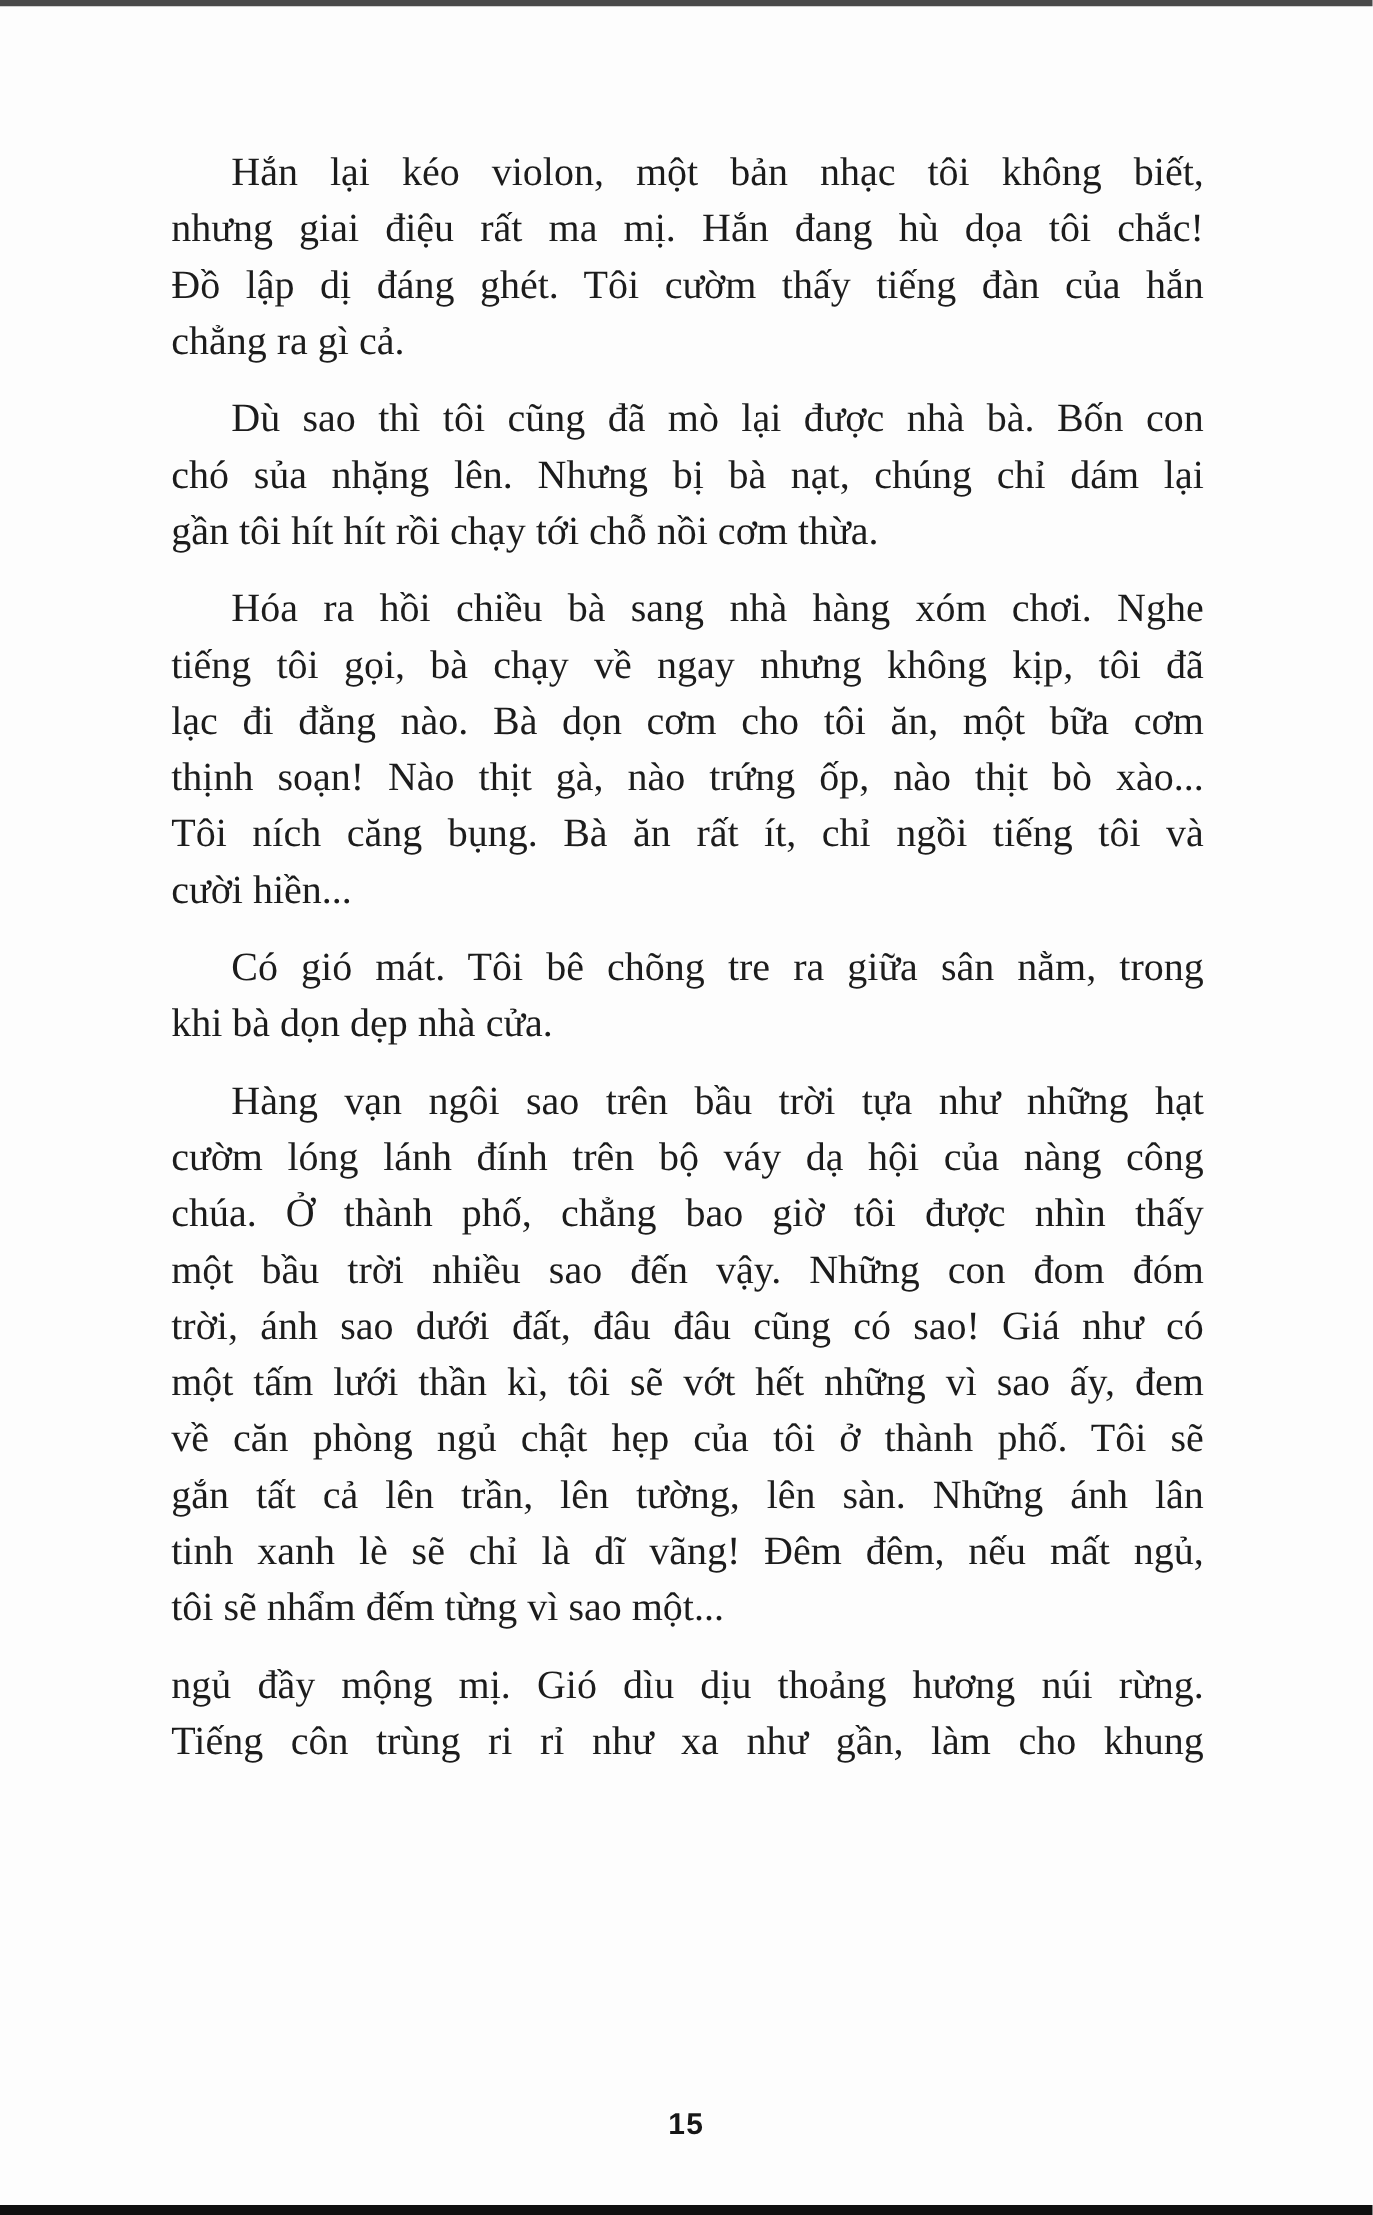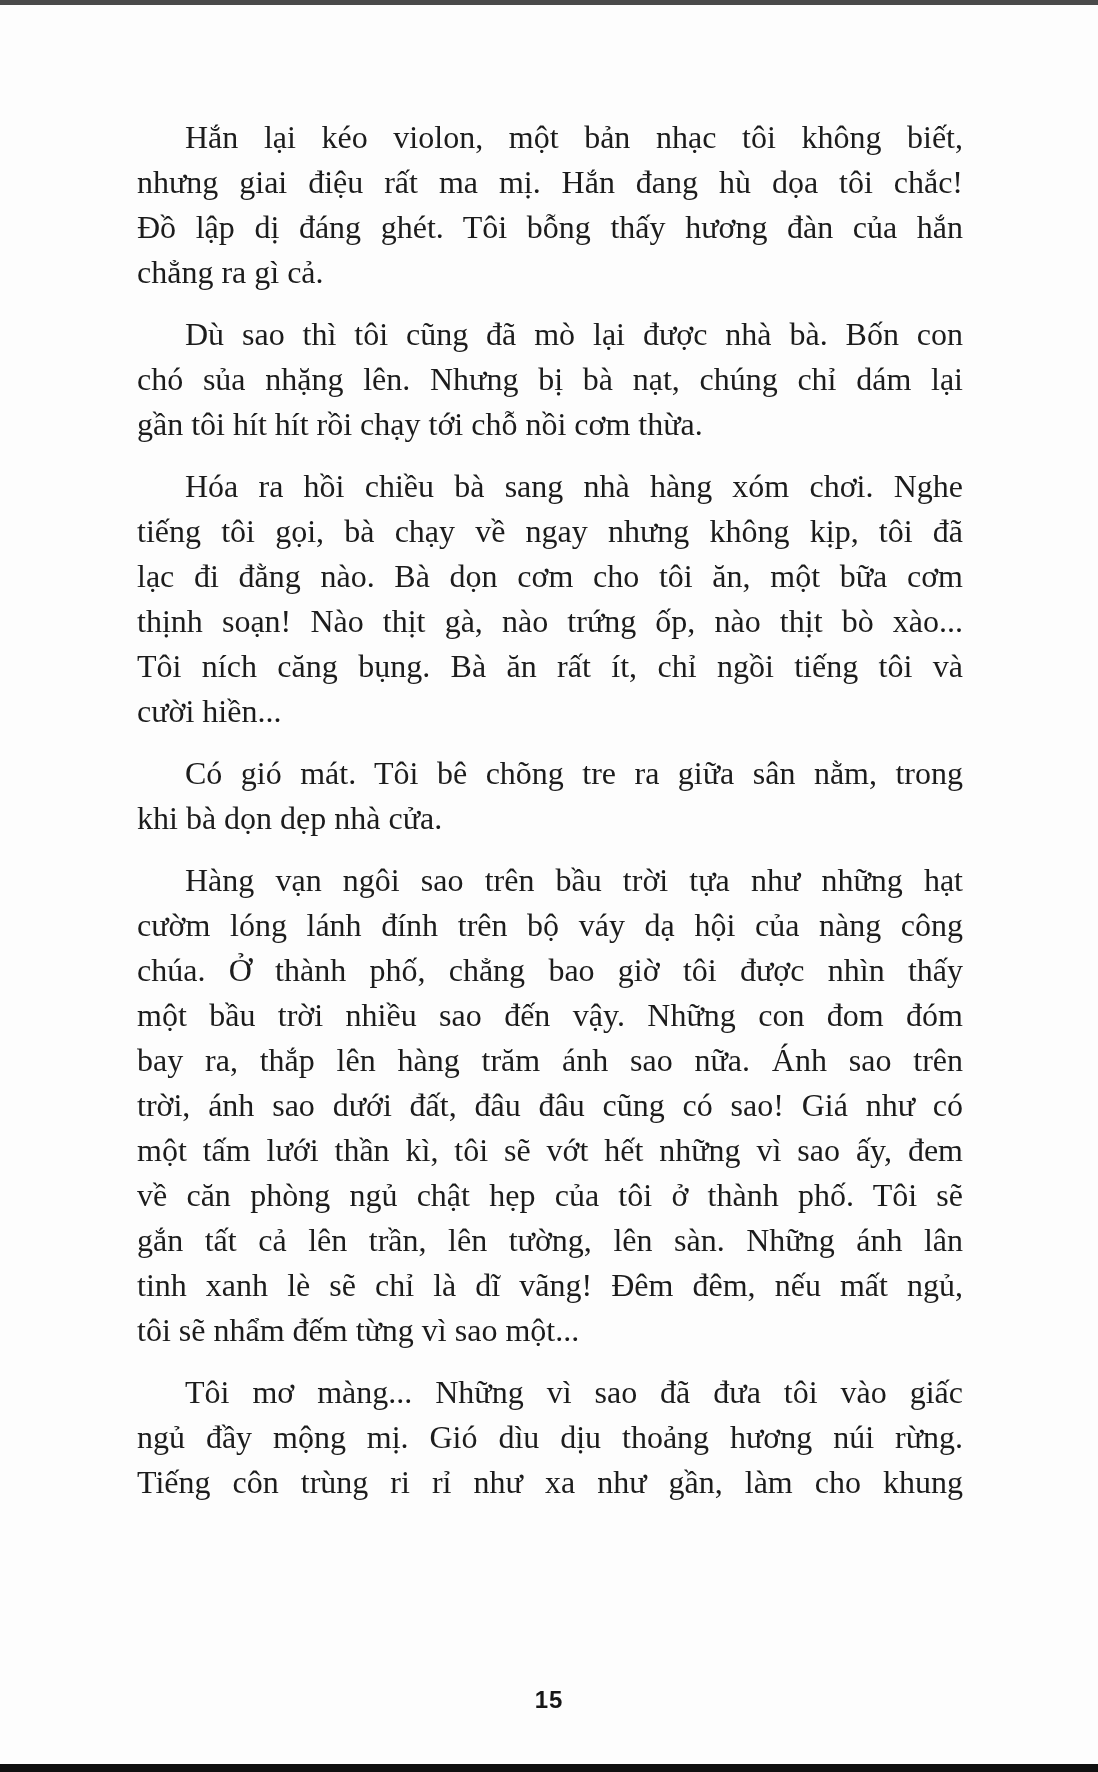--- a/index.html
+++ b/index.html
@@ -59,21 +59,21 @@
 </style>
 </head>
 <body>
 
 <div class="scan-edge-top"></div>
 
 <main class="text-block">
     <div class="paragraph">
       <div class="line first">Hắn lại kéo violon, một bản nhạc tôi không biết,</div>
       <div class="line">nhưng giai điệu rất ma mị. Hắn đang hù dọa tôi chắc!</div>
-      <div class="line">Đồ lập dị đáng ghét. Tôi bỗng thấy hương đàn của hắn</div>
+      <div class="line">Đồ lập dị đáng ghét. Tôi cườm thấy tiếng đàn của hắn</div>
       <div class="line last">chẳng ra gì cả.</div>
     </div>
     <div class="paragraph">
       <div class="line first">Dù sao thì tôi cũng đã mò lại được nhà bà. Bốn con</div>
       <div class="line">chó sủa nhặng lên. Nhưng bị bà nạt, chúng chỉ dám lại</div>
       <div class="line last">gần tôi hít hít rồi chạy tới chỗ nồi cơm thừa.</div>
     </div>
     <div class="paragraph">
       <div class="line first">Hóa ra hồi chiều bà sang nhà hàng xóm chơi. Nghe</div>
       <div class="line">tiếng tôi gọi, bà chạy về ngay nhưng không kịp, tôi đã</div>
@@ -84,30 +84,28 @@
     </div>
     <div class="paragraph">
       <div class="line first">Có gió mát. Tôi bê chõng tre ra giữa sân nằm, trong</div>
       <div class="line last">khi bà dọn dẹp nhà cửa.</div>
     </div>
     <div class="paragraph">
       <div class="line first">Hàng vạn ngôi sao trên bầu trời tựa như những hạt</div>
       <div class="line">cườm lóng lánh đính trên bộ váy dạ hội của nàng công</div>
       <div class="line">chúa. Ở thành phố, chẳng bao giờ tôi được nhìn thấy</div>
       <div class="line">một bầu trời nhiều sao đến vậy. Những con đom đóm</div>
-      <div class="line">bay ra, thắp lên hàng trăm ánh sao nữa. Ánh sao trên</div>
       <div class="line">trời, ánh sao dưới đất, đâu đâu cũng có sao! Giá như có</div>
       <div class="line">một tấm lưới thần kì, tôi sẽ vớt hết những vì sao ấy, đem</div>
       <div class="line">về căn phòng ngủ chật hẹp của tôi ở thành phố. Tôi sẽ</div>
       <div class="line">gắn tất cả lên trần, lên tường, lên sàn. Những ánh lân</div>
       <div class="line">tinh xanh lè sẽ chỉ là dĩ vãng! Đêm đêm, nếu mất ngủ,</div>
       <div class="line last">tôi sẽ nhẩm đếm từng vì sao một...</div>
     </div>
     <div class="paragraph">
-      <div class="line first">Tôi mơ màng... Những vì sao đã đưa tôi vào giấc</div>
       <div class="line">ngủ đầy mộng mị. Gió dìu dịu thoảng hương núi rừng.</div>
       <div class="line">Tiếng côn trùng ri rỉ như xa như gần, làm cho khung</div>
     </div>
   </main>
 
 <div class="page-number">15</div>
 
 <div class="scan-edge-bottom"></div>
 
 </body></html>

